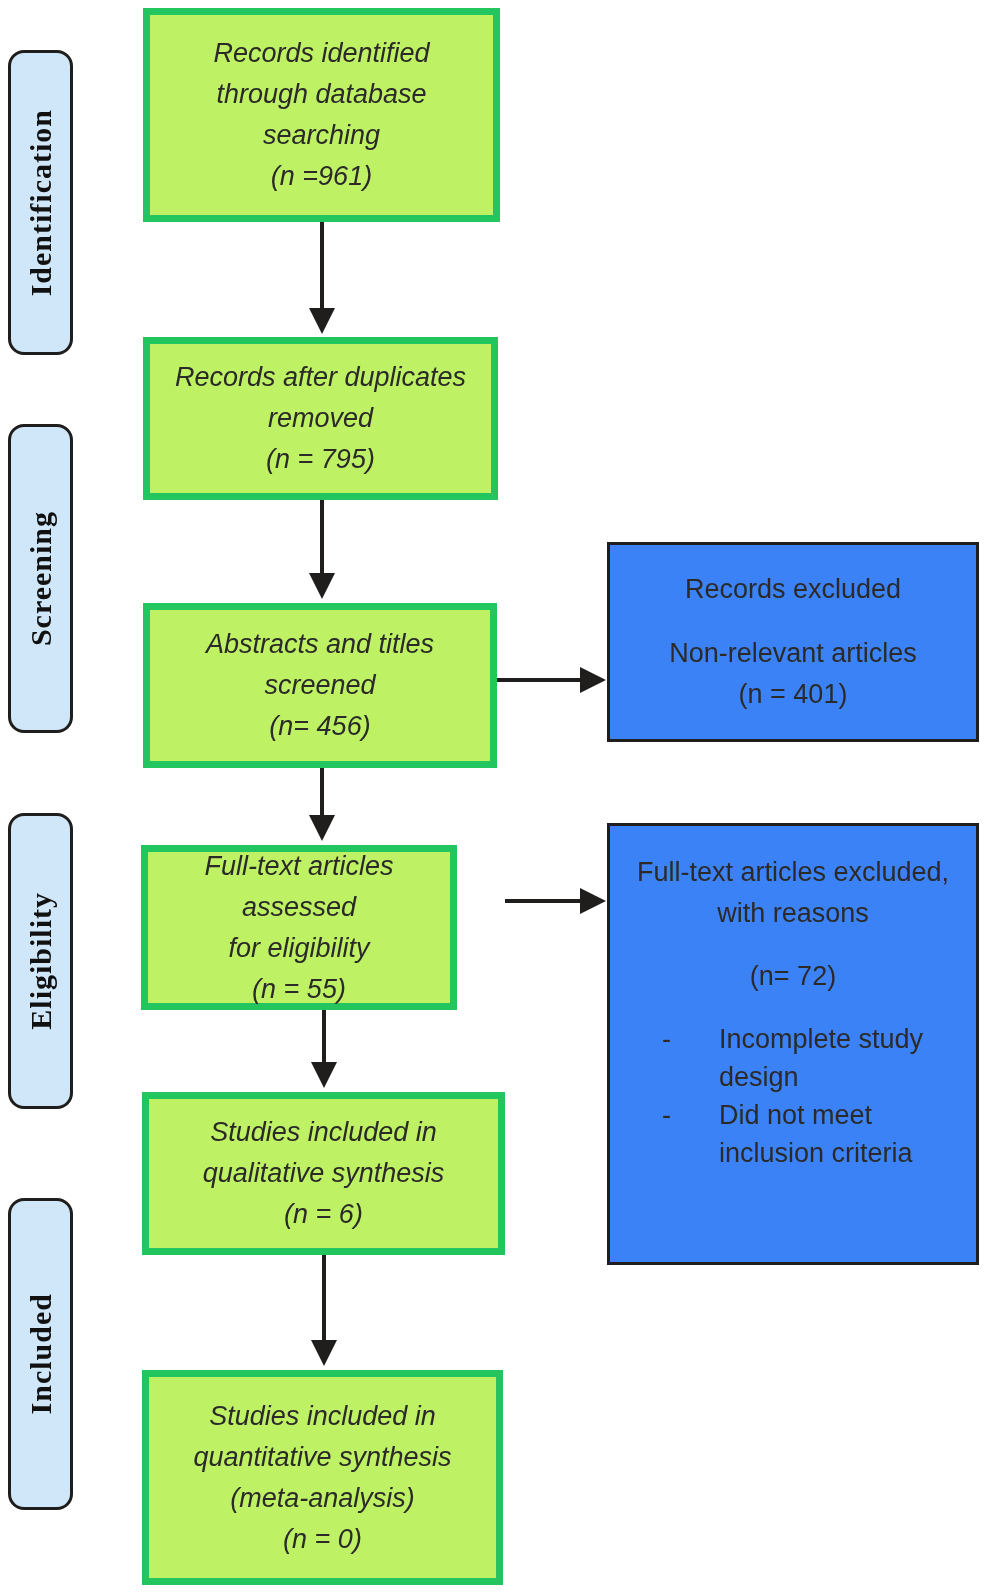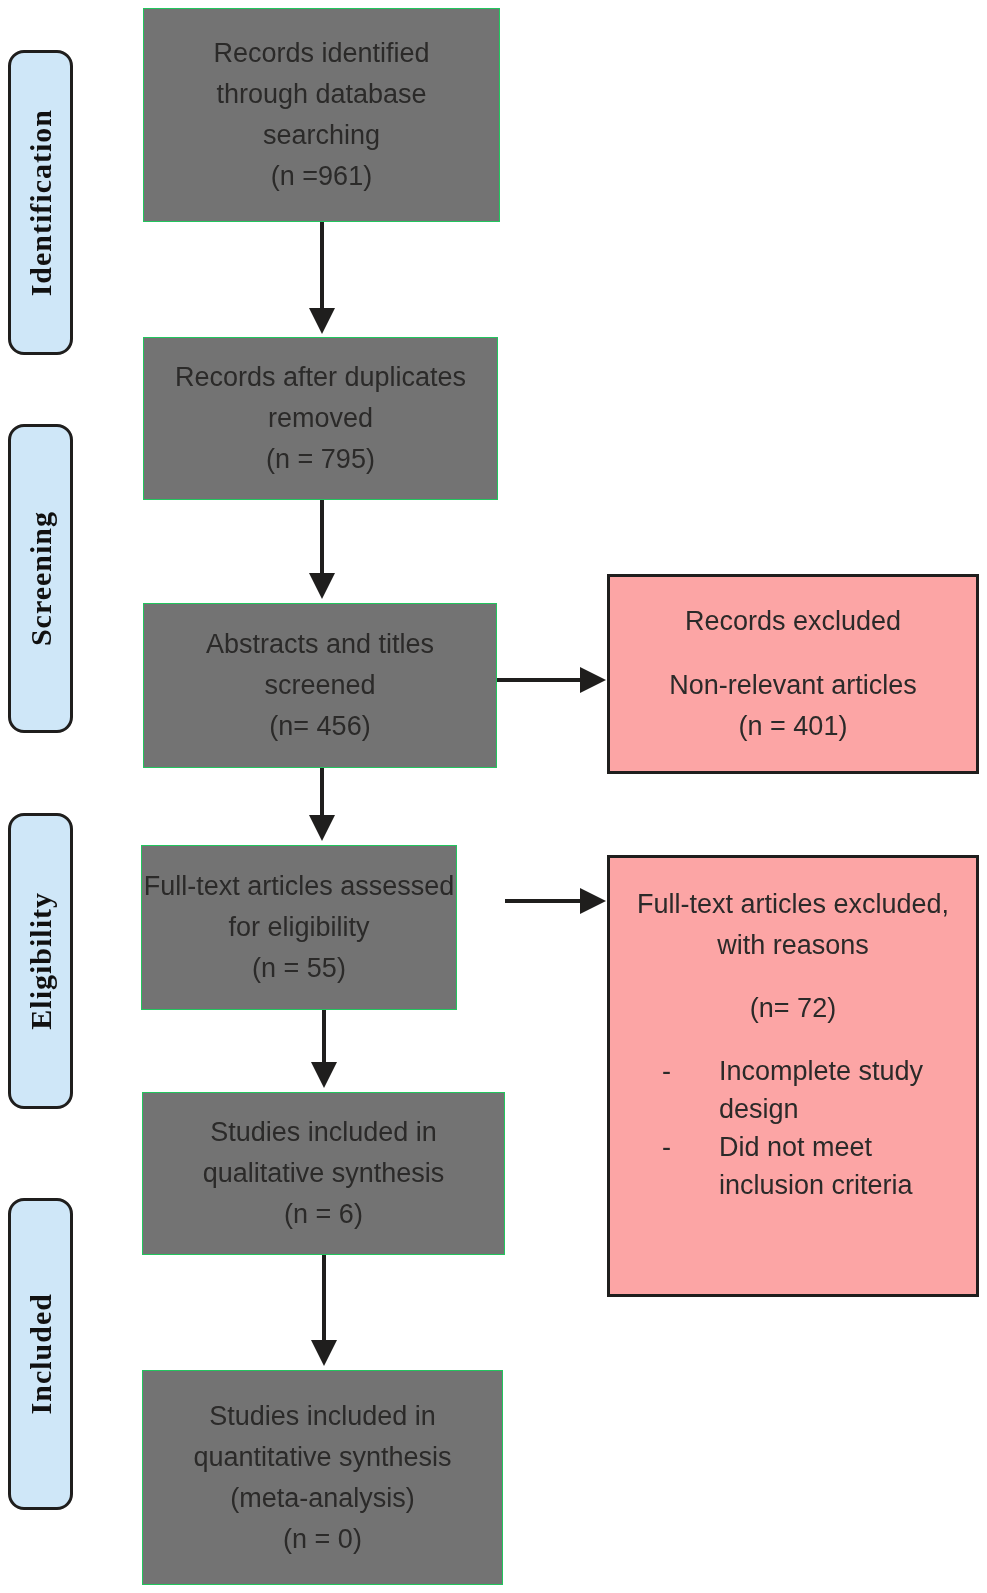--- a/index.html
+++ b/index.html
@@ -41,47 +41,47 @@
     white-space: nowrap;
   }
   .stage-identification { top: 50px;  height: 305px; }
   .stage-screening      { top: 424px; height: 309px; }
   .stage-eligibility    { top: 813px; height: 296px; }
   .stage-included       { top: 1198px; height: 312px; }
 
   
   .fbox {
     position: absolute;
-    background: #737373;
-    border: 1px solid #22c55e;
+    background: #bef264;
+    border: 7px solid #22c55e;
     box-sizing: border-box;
     display: flex;
     align-items: center;
     justify-content: center;
     text-align: center;
     font-size: 27px;
     line-height: 41px;
     white-space: pre-line;
+    font-style: italic;
   }
   .b1 { left: 143px; top: 8px;    width: 357px; height: 214px; }
   .b2 { left: 143px; top: 337px;  width: 355px; height: 163px; }
   .b3 { left: 143px; top: 603px;  width: 354px; height: 165px; text-align: center; }
   .b4 { left: 141px; top: 845px;  width: 316px; height: 165px; }
   .b5 { left: 142px; top: 1092px; width: 363px; height: 163px; }
   .b6 { left: 142px; top: 1370px; width: 361px; height: 215px; }
 
   
   .rbox {
     position: absolute;
-    background: #fca5a5;
+    background: #3b82f6;
     border: 3px solid #1f1e1d;
     box-sizing: border-box;
     font-size: 27px;
     line-height: 41px;
-    margin-top: 32px;
   }
   .r1 { left: 607px; top: 542px; width: 372px; height: 200px; padding-top: 24px; }
   .r2 { left: 607px; top: 823px; width: 372px; height: 442px; padding-top: 26px; }
   .rbox .center { text-align: center; white-space: pre-line; margin: 0; }
   .r1 .body  { margin-top: 23px; text-align: center; }
   .r2 .count { margin-top: 22px; }
   .reason-list {
     list-style: none;
     margin: 23px 0 0 0;
     padding: 0 0 0 52px;

